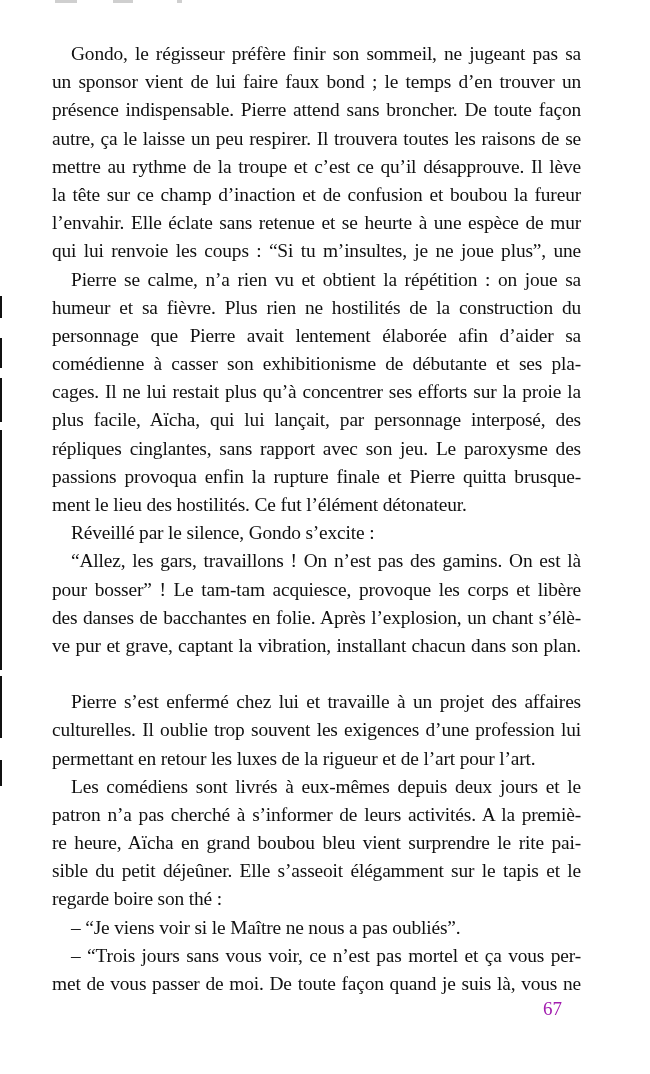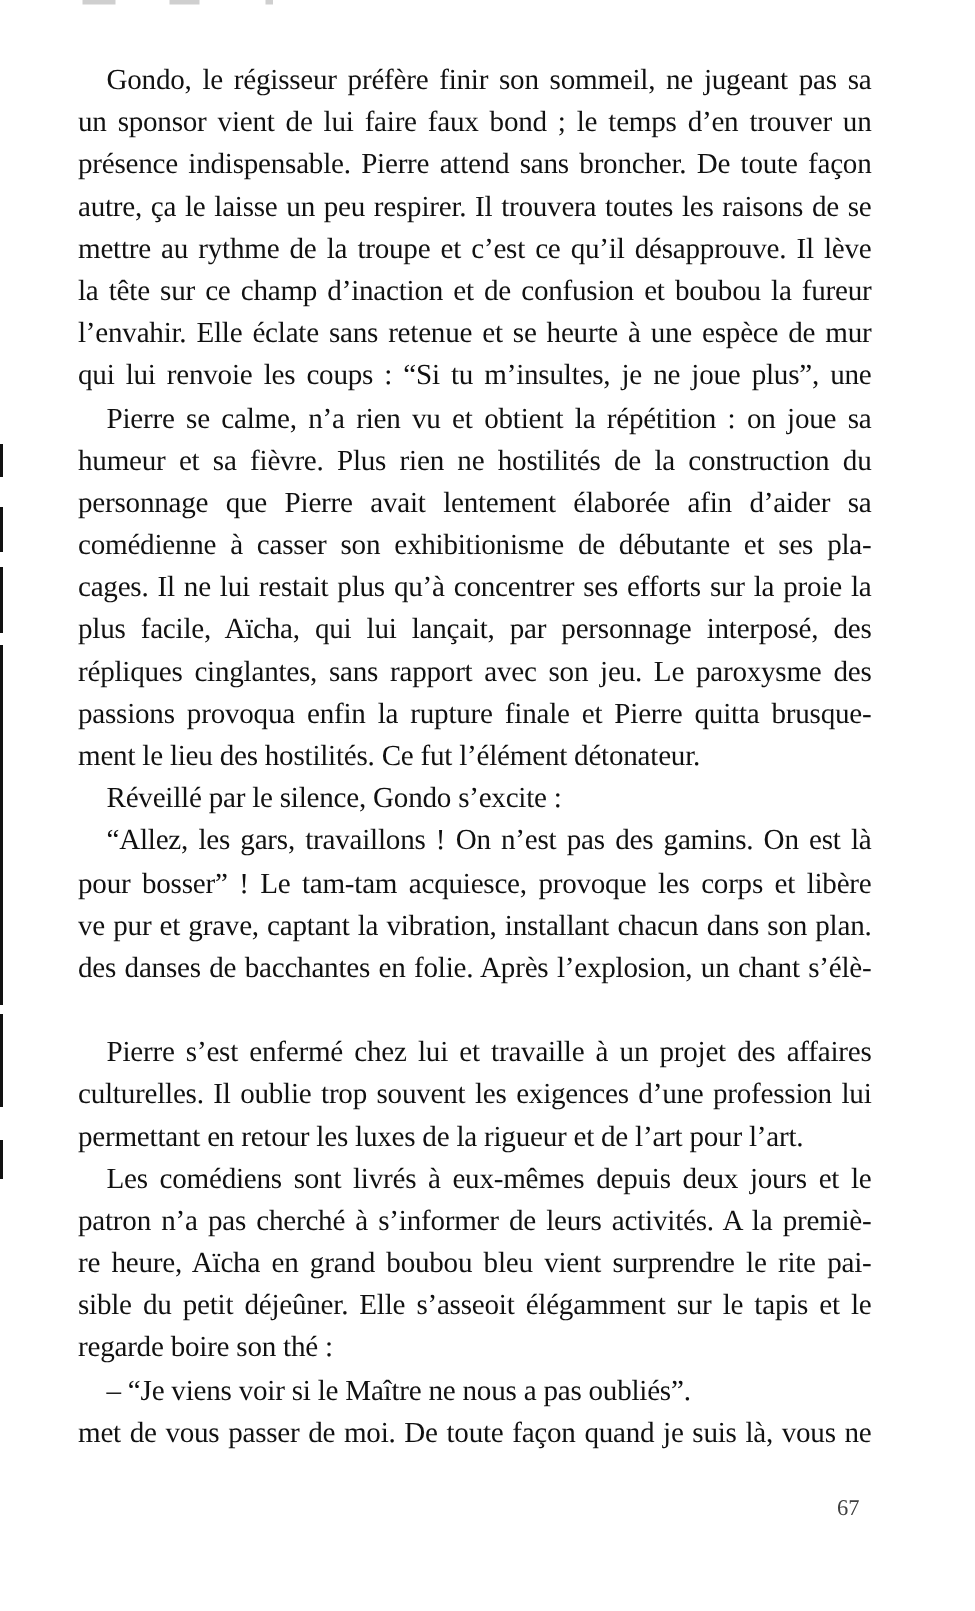--- a/index.html
+++ b/index.html
@@ -36,25 +36,25 @@
     }
     .line.indent {
       padding-left: 19px;
     }
     .gap {
       display: block;
       height: 28px;
     }
     .page-number {
       position: absolute;
-      left: 558px;
+      left: 543px;
       top: 998px;
-      font-size: 15px;
+      font-size: 19px;
       font-family: "Liberation Serif", "DejaVu Serif", serif;
-      color: #404040;
+      color: #a21caf;
     }
     .margin-mark {
       position: absolute;
       left: 0;
       width: 2px;
       background: #111;
     }
     .top-artifact {
       position: absolute;
       top: 0;
@@ -102,22 +102,22 @@
     <span class="line last">ment le lieu des hostilités. Ce fut l’élément détonateur.</span>
   </section>
 
   <section>
     <span class="line indent last">Réveillé par le silence, Gondo s’excite :</span>
   </section>
 
   <section>
     <span class="line indent">“Allez, les gars, travaillons ! On n’est pas des gamins. On est là</span>
     <span class="line">pour bosser” ! Le tam-tam acquiesce, provoque les corps et libère</span>
+    <span class="line">des danses de bacchantes en folie. Après l’explosion, un chant s’élè-</span>
     <span class="line">ve pur et grave, captant la vibration, installant chacun dans son plan.</span>
-    <span class="line">des danses de bacchantes en folie. Après l’explosion, un chant s’élè-</span>
   </section>
 
   <span class="gap"></span>
 
   <section>
     <span class="line indent">Pierre s’est enfermé chez lui et travaille à un projet des affaires</span>
     <span class="line">culturelles. Il oublie trop souvent les exigences d’une profession lui</span>
     <span class="line last">permettant en retour les luxes de la rigueur et de l’art pour l’art.</span>
   </section>
 
@@ -127,19 +127,20 @@
     <span class="line">re heure, Aïcha en grand boubou bleu vient surprendre le rite pai-</span>
     <span class="line">sible du petit déjeûner. Elle s’asseoit élégamment sur le tapis et le</span>
     <span class="line last">regarde boire son thé :</span>
   </section>
 
   <section>
     <span class="line indent last">– “Je viens voir si le Maître ne nous a pas oubliés”.</span>
   </section>
 
   <section>
+    <span class="line indent">– “Trois jours sans vous voir, ce n’est pas mortel et ça vous per-</span>
     <span class="line">met de vous passer de moi. De toute façon quand je suis là, vous ne</span>
 
   </section>
 
 </main>
 
 <div class="page-number">67</div>
 
 </body></html>

